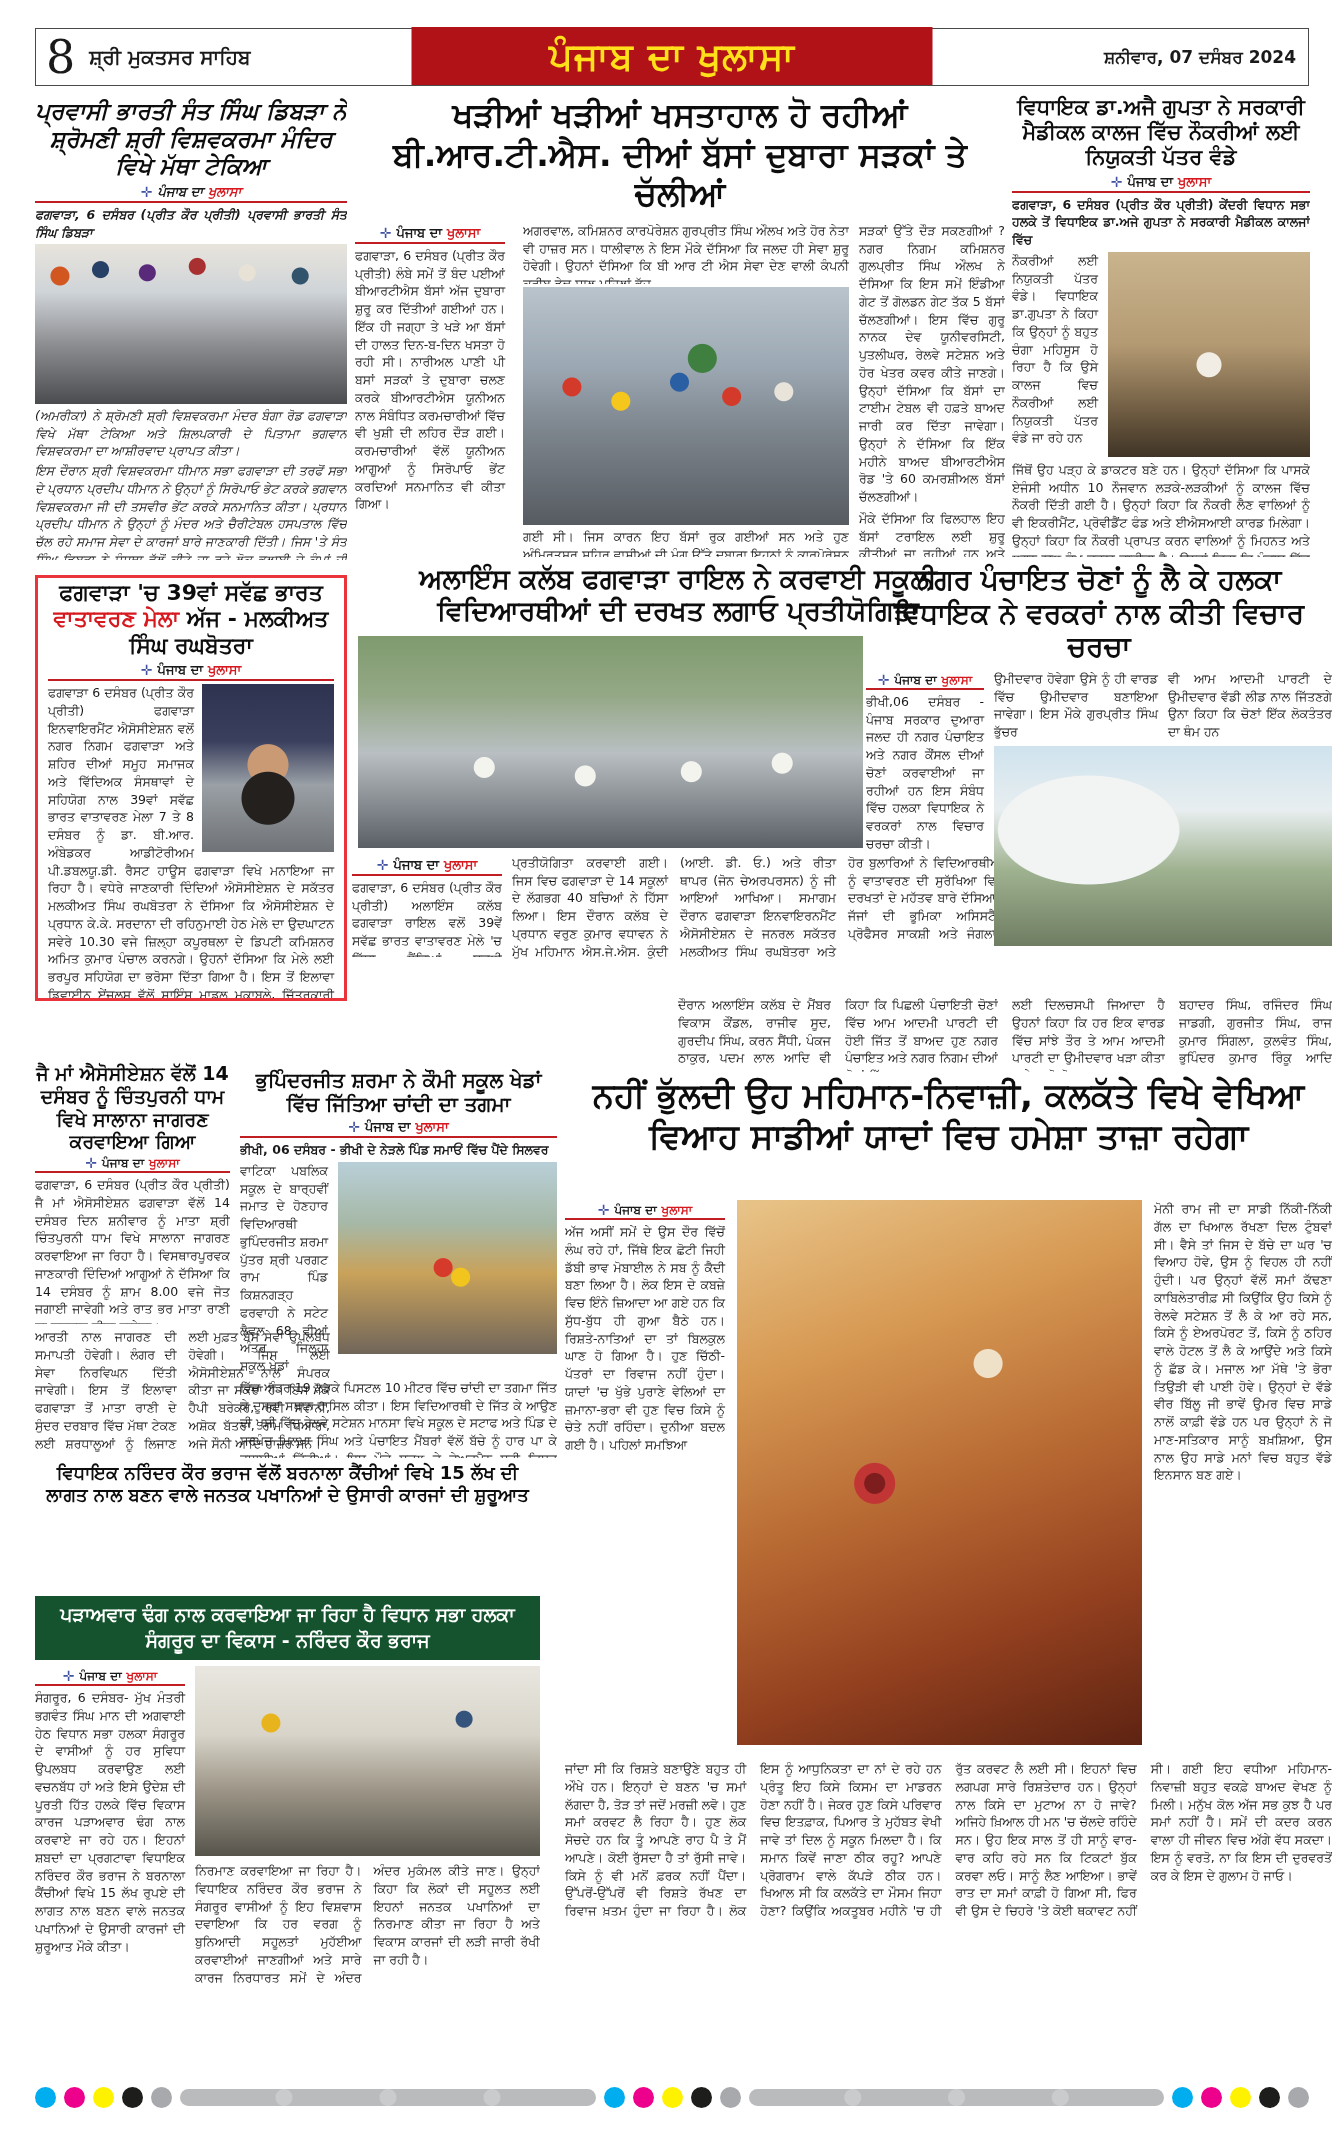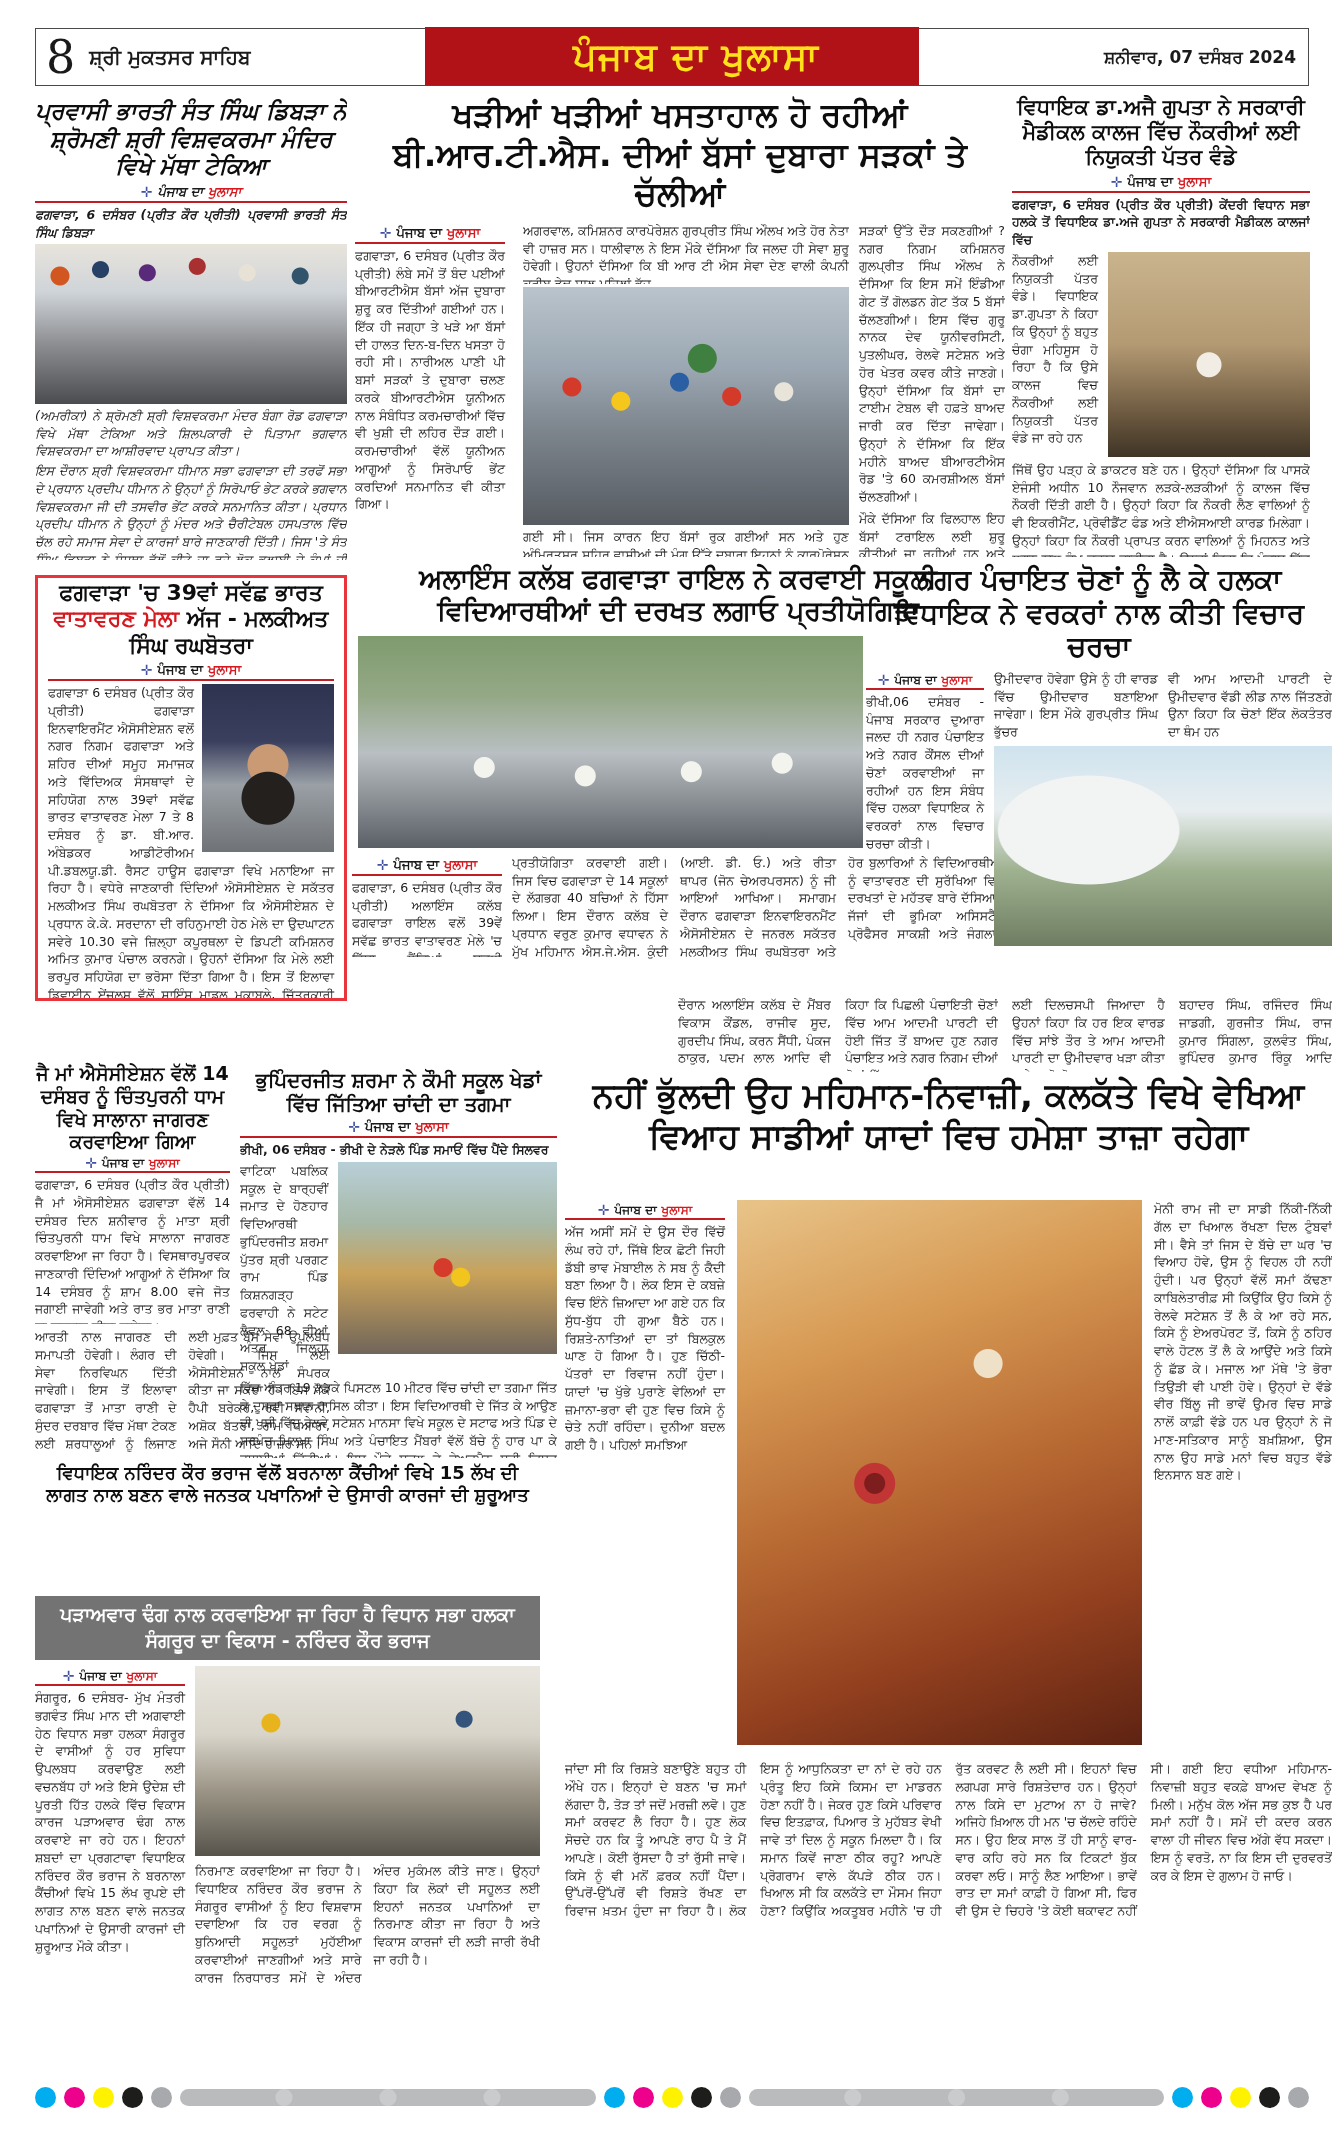--- a/index.html
+++ b/index.html
@@ -6,23 +6,23 @@
   .page{position:relative;width:1344px;height:2146px;background:#ffffff;margin:0 auto;
         font-family:"DejaVu Sans",sans-serif;color:#1a1a1a;overflow:hidden;}
   .abs{position:absolute;}
   
   .hdr{left:35px;top:28px;width:1272px;height:56px;border:1.5px solid #4a4a4a;
        display:flex;align-items:center;background:#fff;}
   .pageno{font-family:"DejaVu Serif",serif;font-size:46px;font-weight:400;line-height:1;
           padding:0 14px 0 10px;}
   .edition{font-size:20px;font-weight:bold;}
   .masthead{position:absolute;left:50%;top:-2px;transform:translateX(-50%);
-            width:446px;height:58px;background:#b11217;color:#ffe01a;
+            width:521px;height:58px;background:#b11217;color:#ffe01a;
             display:flex;align-items:center;justify-content:center;
-            font-size:37px;font-weight:bold;letter-spacing:1px;padding-left:48px;}
+            font-size:37px;font-weight:bold;letter-spacing:1px;}
   .hdate{margin-left:auto;font-size:17px;font-weight:bold;padding-right:12px;}
   
   .art{position:absolute;overflow:hidden;}
   .hl{font-weight:bold;color:#0d0d0d;text-align:center;line-height:1.2;}
   .hl .red{color:#d6191f;}
   .byline{display:flex;align-items:center;justify-content:center;gap:5px;
           font-size:13px;font-weight:bold;margin:3px 0 1px;}
   .byline .plus{color:#4053a3;font-size:14px;line-height:1;}
   .byline .red{color:#d6191f;}
   .rule{border-top:2px solid #c11e23;margin:1px 0 3px;}
@@ -74,21 +74,21 @@
   .ph8{background:
     radial-gradient(circle at 34% 52%,#7e1d1d 0 10px,#c23535 11px 20px,transparent 21px),
     radial-gradient(circle at 62% 30%,#efe0c8 0 14px,transparent 15px),
     linear-gradient(160deg,#e8c489 0%,#d79a54 26%,#b86a33 52%,#93401f 76%,#5e2312 100%);}
   .ph9{background:
     radial-gradient(circle at 22% 30%,#e8b41e 0 9px,transparent 10px),
     radial-gradient(circle at 78% 28%,#35547c 0 8px,transparent 9px),
     linear-gradient(180deg,#e9e7e0 0%,#d8d4c9 36%,#9b9486 66%,#57544c 100%);}
   
   .boxred{border:3px solid #e8343a;padding:2px 10px 6px;}
-  .banner{background:#737373;color:#fff;font-weight:bold;text-align:center;
+  .banner{background:#14532d;color:#fff;font-weight:bold;text-align:center;
           font-size:19px;line-height:1.35;display:flex;align-items:center;justify-content:center;}
   .floatR{float:right;margin:0 0 4px 8px;}
   
   .reg{display:flex;align-items:center;gap:8px;}
   .dot{width:21px;height:21px;border-radius:50%;flex:0 0 auto;}
   .c{background:#00aeef}.m{background:#ec008c}.y{background:#fff200}
   .k{background:#1d1d1b}.g{background:#a7a9ac}
   .bar{flex:1 1 auto;height:17px;border-radius:9px;background:#b9bbbd;
        background-image:radial-gradient(circle at 25% 50%,#c9cbcd 0 8px,transparent 9px),
                         radial-gradient(circle at 50% 50%,#c9cbcd 0 8px,transparent 9px),

